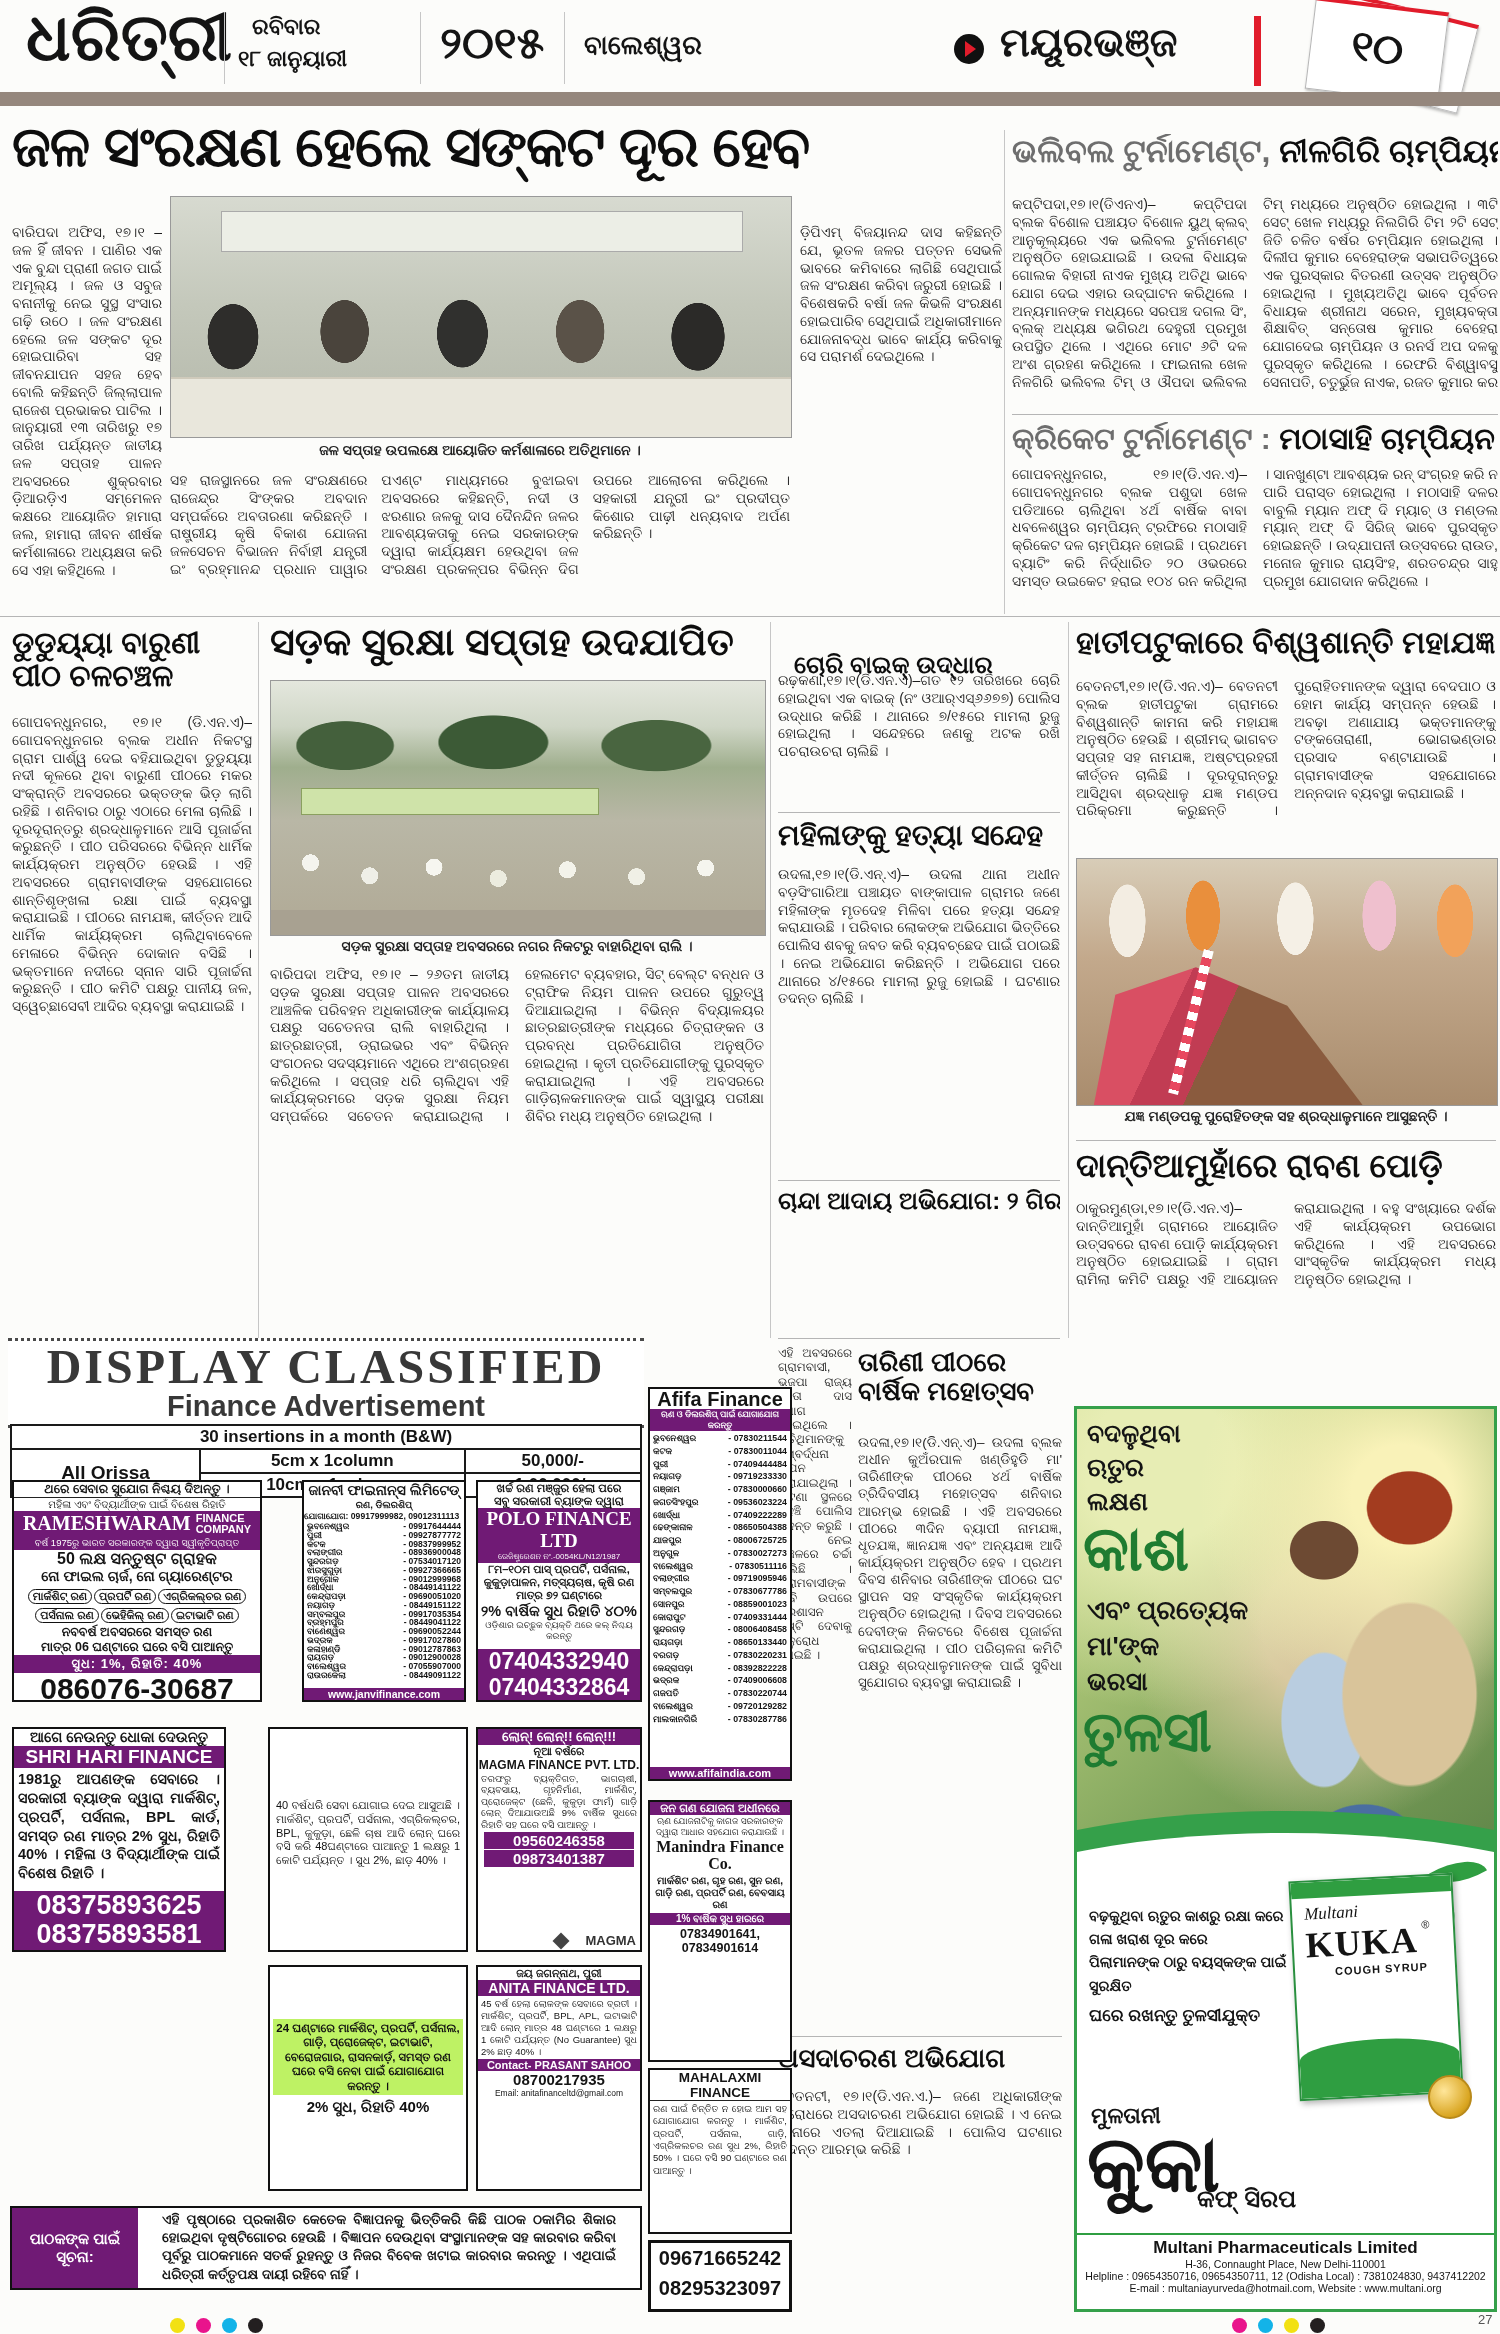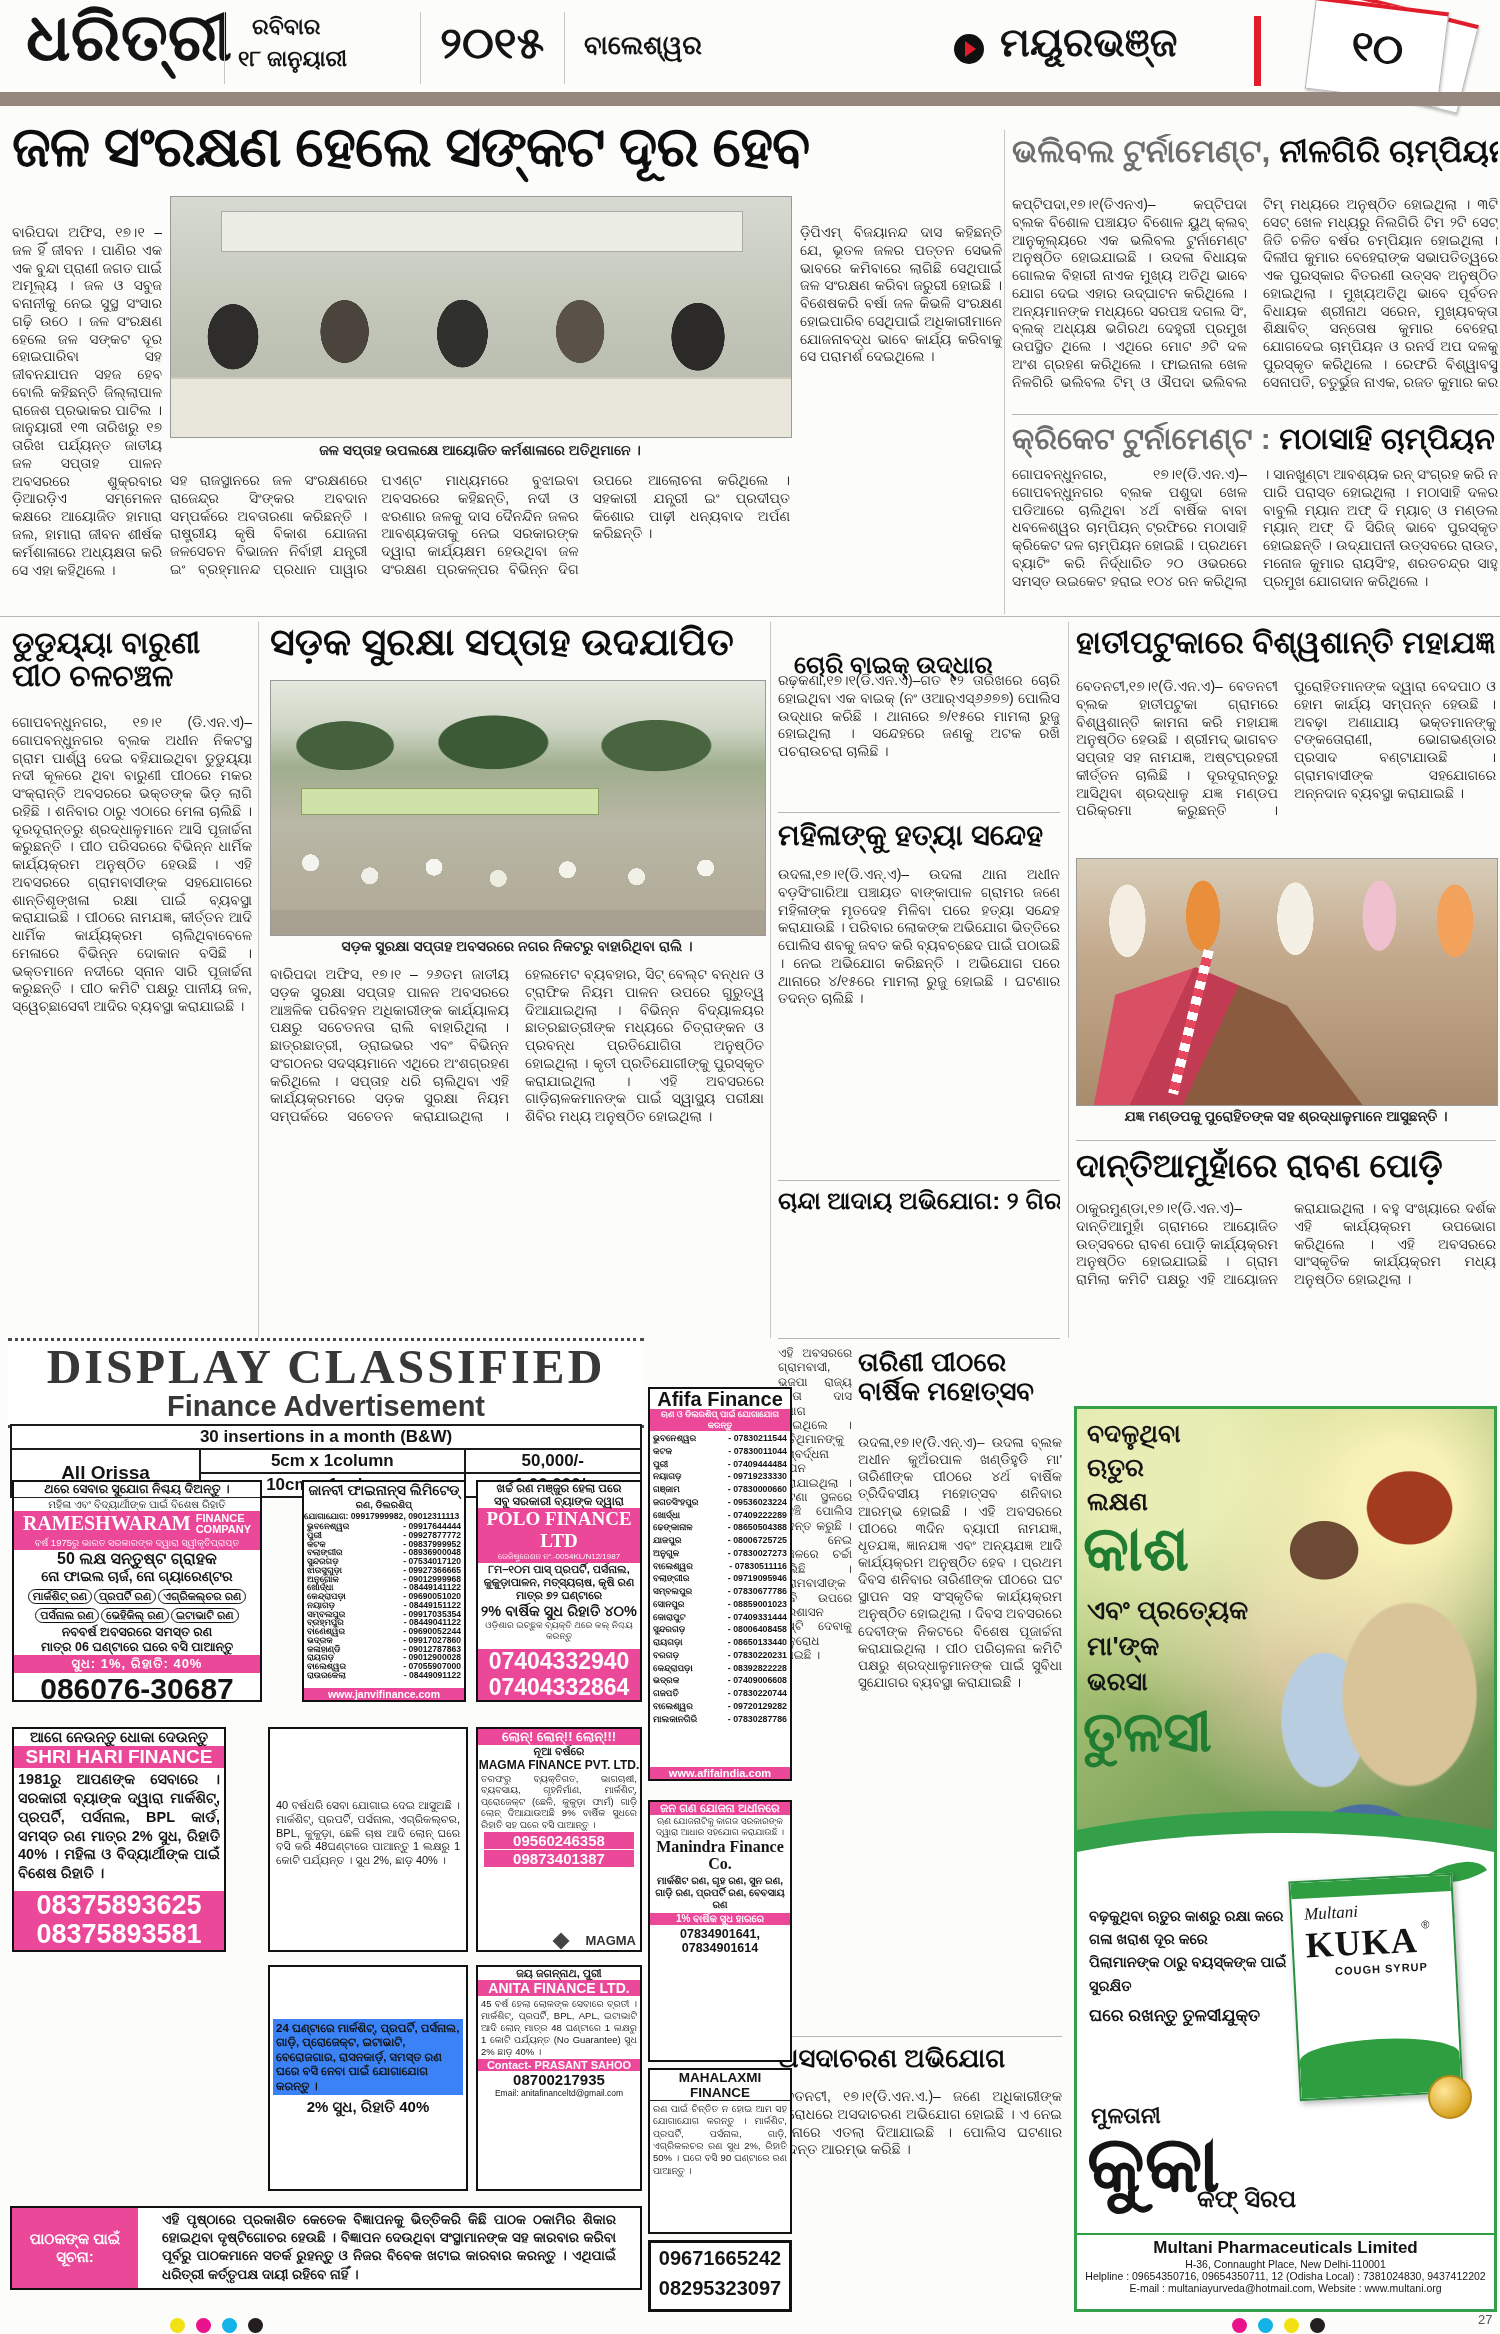--- a/index.html
+++ b/index.html
@@ -11,21 +11,21 @@
   .bt{font-size:14px;line-height:1.27;text-align:justify;overflow:hidden;color:#1c1c1c;}
   .sm{font-size:12px;line-height:1.2;}
   .c2{column-count:2;column-gap:16px;}
   .c3{column-count:3;column-gap:14px;}
   .hl{font-weight:800;line-height:1.1;color:#0d0d0d;overflow:hidden;}
   .hl .lt{color:#6e6e6e;}
   .vrule{position:absolute;width:1px;background:#c6c6c6;}
   .hrule{position:absolute;height:1px;background:#b5b5b5;}
   .cap{font-size:14px;font-weight:700;text-align:center;color:#222;overflow:hidden;}
   .photo{position:absolute;overflow:hidden;border:1px solid #999;}
-  .blk{background:#ec4899;color:#fff;}
+  .blk{background:#701a75;color:#fff;}
   .adbox{position:absolute;border:2px solid #111;background:#fff;overflow:hidden;box-sizing:border-box;}
   .serif{font-family:"Liberation Serif","DejaVu Serif",serif;}
   .frow{display:flex;justify-content:space-between;font-weight:700;}
   .fp::before{content:"- ";}
   .pill{border:1.5px solid #111;border-radius:10px;padding:0 4px;font-size:11px;font-weight:700;white-space:nowrap;margin:1px;display:inline-block;}
   .ratetable{border-collapse:collapse;width:100%;font-weight:700;background:#fff;}
   .ratetable td{border:2px solid #1a1a1a;padding:1px 6px;font-size:17px;text-align:center;}
   .dotted{border-top:3px dotted #4a4a4a;}
   
   .sheet{position:absolute;background:#fff;border:1px solid #b5b5b5;border-top:4px solid #e11c2b;box-shadow:1px 2px 3px rgba(0,0,0,.25);}
@@ -376,21 +376,21 @@
     <div style="position:absolute;bottom:2px;right:4px;display:flex;align-items:center;gap:18px;">
       <span style="width:12px;height:12px;background:#444;display:inline-block;transform:rotate(45deg);"></span>
       <span class="xb" style="font-size:13px;color:#333;">MAGMA</span>
     </div>
   </div>
 
 
   <div class="adbox blk" style="left:268px;top:1965px;width:200px;height:226px;">
     <div class="ctr xb" style="font-size:30px;line-height:1;">GLOBAL</div>
     <div class="ctr xb" style="font-size:19px;line-height:1;">FINANCE COMPANY</div>
-    <div style="background:#3b82f6;color:#111;margin:3px;padding:2px 3px;font-size:11.5px;line-height:1.25;font-weight:700;">24 ଘଣ୍ଟାରେ ମାର୍କଶିଟ୍, ପ୍ରପର୍ଟି, ପର୍ସନାଲ, ଗାଡ଼ି, ପ୍ରୋଜେକ୍ଟ, ଇଟାଭାଟି, ବେରୋଜଗାର, ରାସନକାର୍ଡ଼, ସମସ୍ତ ରଣ ଘରେ ବସି ନେବା ପାଇଁ ଯୋଗାଯୋଗ କରନ୍ତୁ ।</div>
+    <div style="background:#bef264;color:#111;margin:3px;padding:2px 3px;font-size:11.5px;text-align:center;line-height:1.25;font-weight:700;">24 ଘଣ୍ଟାରେ ମାର୍କଶିଟ୍, ପ୍ରପର୍ଟି, ପର୍ସନାଲ, ଗାଡ଼ି, ପ୍ରୋଜେକ୍ଟ, ଇଟାଭାଟି, ବେରୋଜଗାର, ରାସନକାର୍ଡ଼, ସମସ୍ତ ରଣ ଘରେ ବସି ନେବା ପାଇଁ ଯୋଗାଯୋଗ କରନ୍ତୁ ।</div>
     <div style="background:#fff;color:#111;margin:0 3px;font-size:15px;text-align:center;font-weight:800;">2% ସୁଧ, ରିହାତି 40%</div>
     <div class="ctr xb" style="font-size:24px;line-height:1.1;">
       <div>08571017513</div>
       <div>07404387532</div>
     </div>
   </div>
 
   <div class="adbox" style="left:476px;top:1965px;width:166px;height:226px;">
     <div class="ctr b" style="font-size:11px;">ଜୟ ଜଗନ୍ନାଥ, ପୁରୀ</div>
     <div class="blk ctr xb" style="font-size:14px;">ANITA FINANCE LTD.</div>

